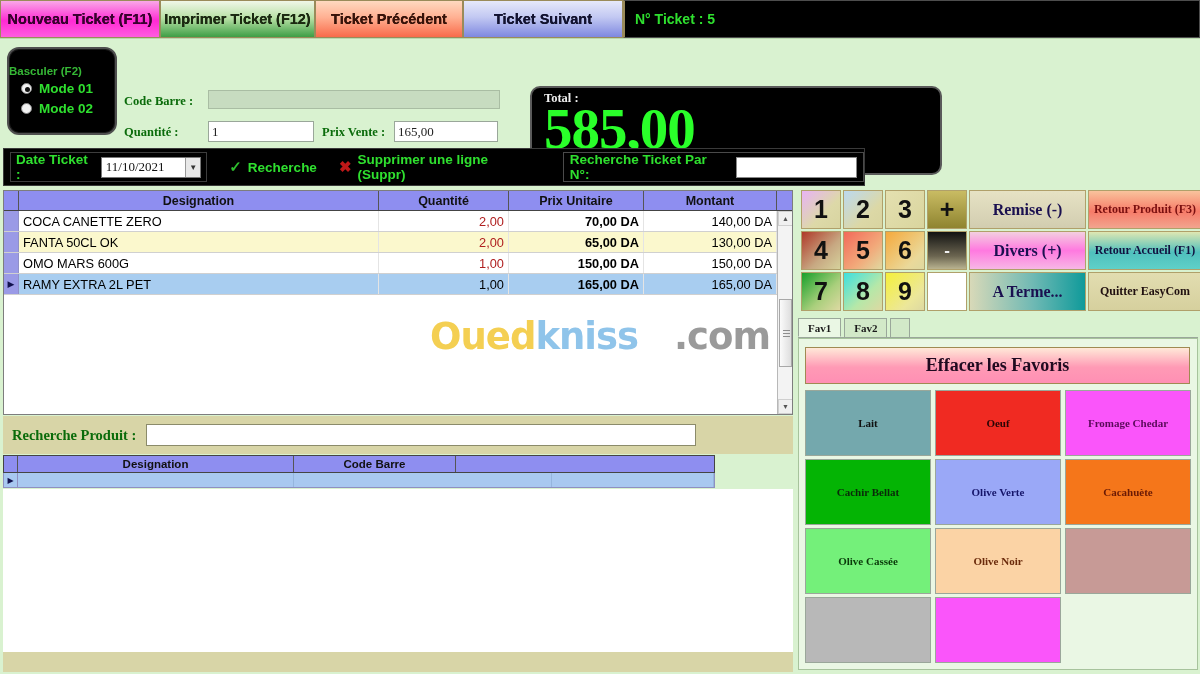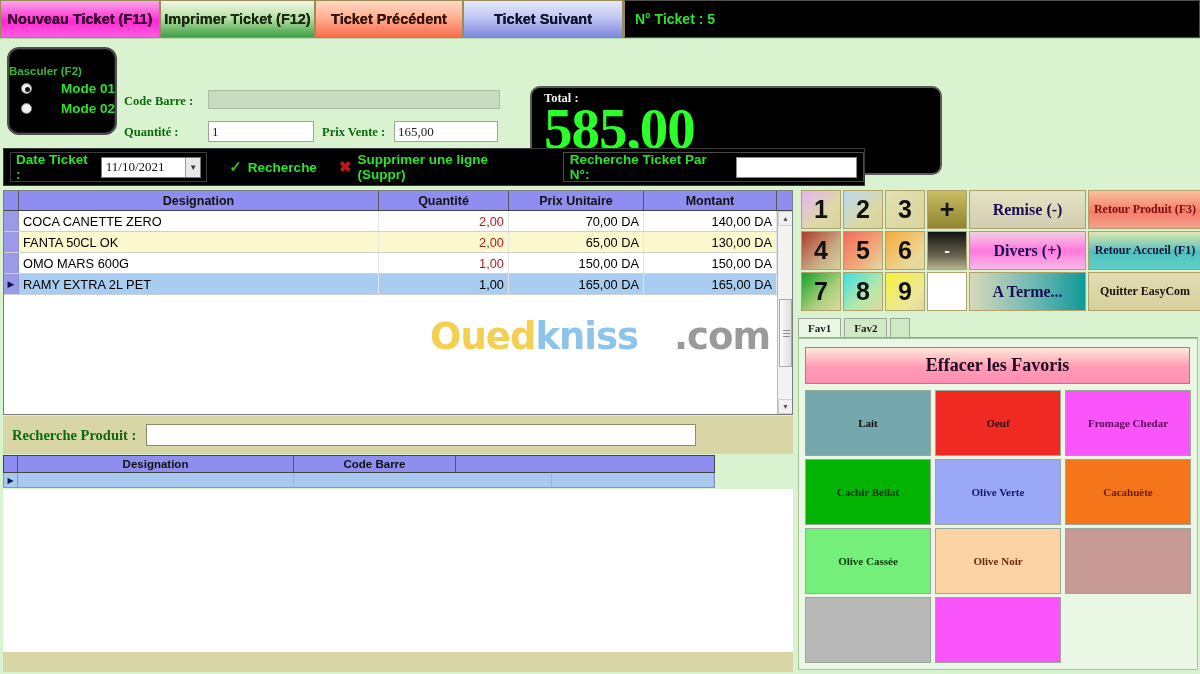--- a/index.html
+++ b/index.html
@@ -54,21 +54,21 @@
     background: #000; border-radius: 12px;
     border: 2px solid #4f4f4f;
     box-shadow: inset 0 0 0 1px #1a1a1a;
     padding-top: 6px;
   }
   .modebox .mtitle {
     color: #36b836; font-size: 11.5px; font-weight: bold; text-align: left;
     margin-bottom: 4px;
     margin-top: 10px;
   }
-  .moderow { display: flex; align-items: center; padding-left: 12px; margin-bottom: 5px; justify-content: space-between; }
+  .moderow { display: flex; align-items: center; padding-left: 12px; margin-bottom: 5px; }
   .radio {
     width: 11px; height: 11px; border-radius: 50%;
     background: #f2f2f2; border: 1px solid #888;
     margin-right: 7px; position: relative; flex: none;
   }
   .radio.on::after {
     content: ""; position: absolute; left: 3px; top: 3px;
     width: 5px; height: 5px; border-radius: 50%; background: #111;
   }
   .moderow .mlabel { color: #2fe02f; font-weight: bold; font-size: 13.5px; }
@@ -158,21 +158,21 @@
     border-right: 1px solid #555; height: 100%;
   }
   .ct-row { display: flex; height: 21px; border-bottom: 1px solid #d0d0d0; }
   .ct-row .ind { width: 15px; background: #9a9ae6; border-right: 1px solid #9090c8;
                  display:flex; align-items:center; justify-content:center; font-size:9px; color:#11114d;}
   .ct-row .cell { display: flex; align-items: center; font-size: 12.8px; color: #000;
                   padding: 0 4px; border-right: 1px solid #e4e4e4; overflow: hidden; white-space: nowrap;}
   .ct-row .cell.num { justify-content: flex-end; }
   .c-desig { width: 360px; }
   .c-qte   { width: 130px; }
-  .c-pu    { width: 135px; }
+  .c-pu    { width: 135px; font-weight: bold; }
   .c-mont  { width: 133px; }
   .ct-body { position: relative; height: 203px; overflow: hidden; }
 
   .vscroll {
     position: absolute; right: 0; top: 0; width: 15px; height: 100%;
     background: #f3f3f3; border-left: 1px solid #b8b8b8;
   }
   .vscroll .sb-arrow {
     position: absolute; left: 0; width: 15px; height: 15px; background: #f0f0f0;
     display: flex; align-items: center; justify-content: center; font-size: 7px; color: #555;

